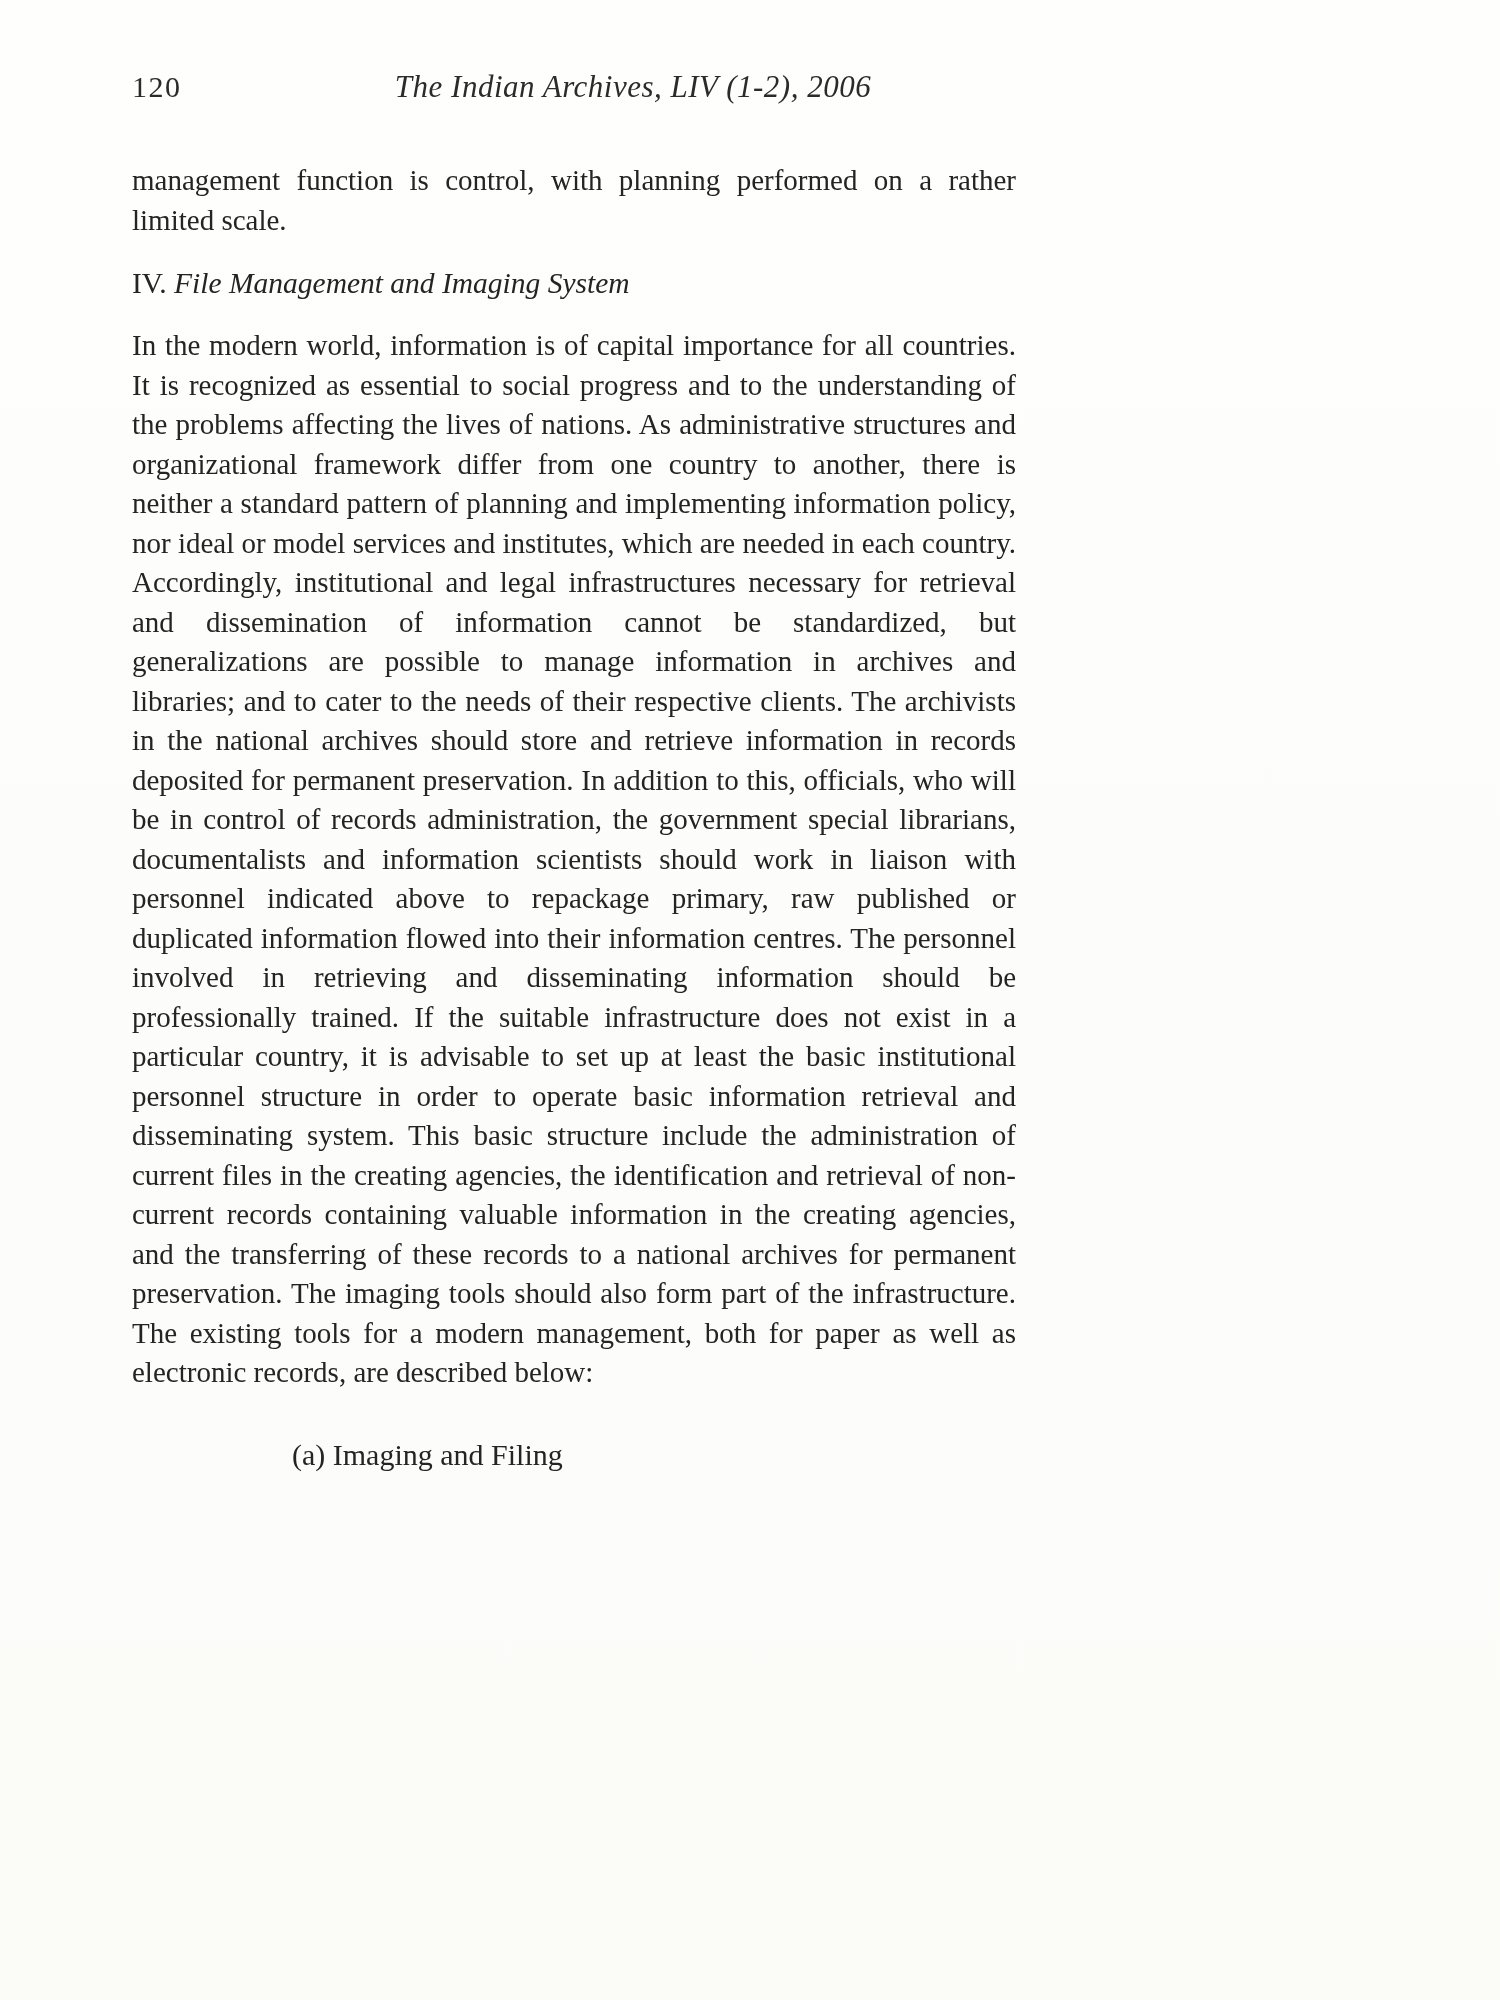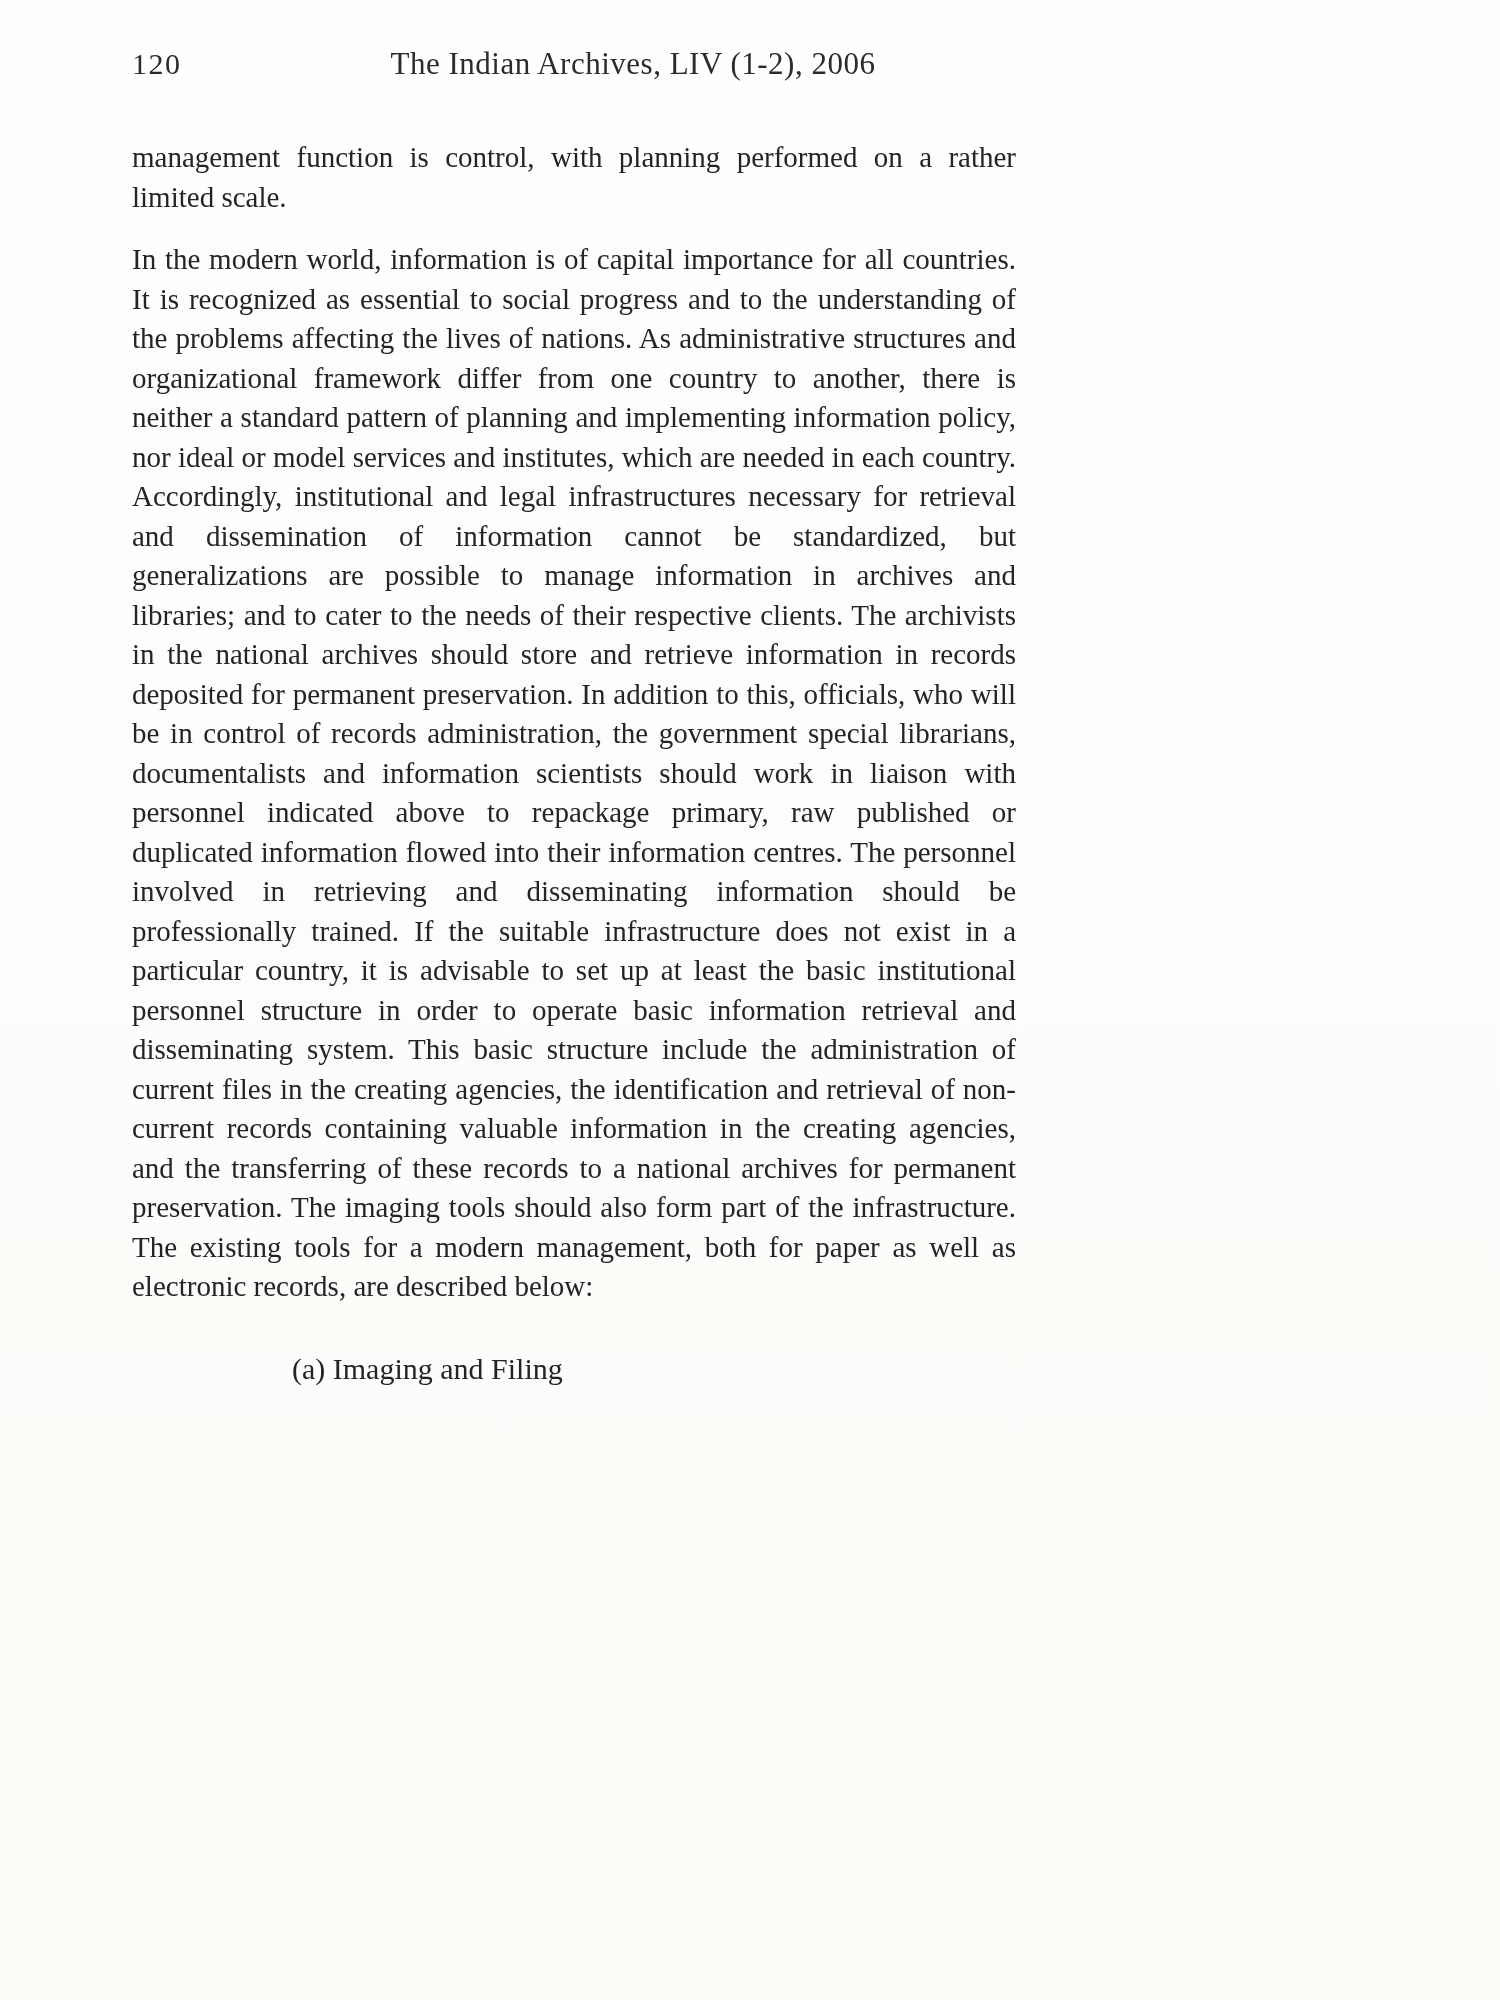--- a/index.html
+++ b/index.html
@@ -34,23 +34,25 @@
   }
   .page-number {
     font-size: 30px;
     letter-spacing: 1.5px;
     color: #2b2b2b;
     min-width: 110px;
   }
   .journal-title {
     flex: 1;
     text-align: center;
+    font-style: italic;
     font-size: 31px;
     letter-spacing: 0.5px;
     color: #2b2b2b;
+    margin-top: 23px;
   }
   p.body-text {
     font-size: 29px;
     line-height: 39.5px;
     text-align: justify;
     margin: 0 8px 23px 0;
     color: #242424;
   }
   .section-heading {
     font-size: 29.5px;
@@ -79,20 +81,21 @@
 <div class="page">
   <div class="content">
 
     <div class="page-header">
       <span class="page-number">120</span>
       <span class="journal-title">The Indian Archives, LIV (1-2), 2006</span>
     </div>
 
     <p class="body-text">management function is control, with planning performed on a rather limited scale.</p>
 
+    <h2 class="section-heading"><span class="heading-number">IV.</span> <span class="heading-title">File Management and Imaging System</span></h2>
 
     <p class="body-text">In the modern world, information is of capital importance for all countries. It is recognized as essential to social progress and to the understanding of the problems affecting the lives of nations. As administrative structures and organizational framework differ from one country to another, there is neither a standard pattern of planning and implementing information policy, nor ideal or model services and institutes, which are needed in each country. Accordingly, institutional and legal infrastructures necessary for retrieval and dissemination of information cannot be standardized, but generalizations are possible to manage information in archives and libraries; and to cater to the needs of their respective clients. The archivists in the national archives should store and retrieve information in records deposited for permanent preservation. In addition to this, officials, who will be in control of records administration, the government special librarians, documentalists and information scientists should work in liaison with personnel indicated above to repackage primary, raw published or duplicated information flowed into their information centres. The personnel involved in retrieving and disseminating information should be professionally trained. If the suitable infrastructure does not exist in a particular country, it is advisable to set up at least the basic institutional personnel structure in order to operate basic information retrieval and disseminating system. This basic structure include the administration of current files in the creating agencies, the identification and retrieval of non-current records containing valuable information in the creating agencies, and the transferring of these records to a national archives for permanent preservation. The imaging tools should also form part of the infrastructure. The existing tools for a modern management, both for paper as well as electronic records, are described below:</p>
 
     <div class="list-block">
       <p class="list-item">(a) Imaging and Filing</p>
     </div>
 
   </div>
 </div>
 

